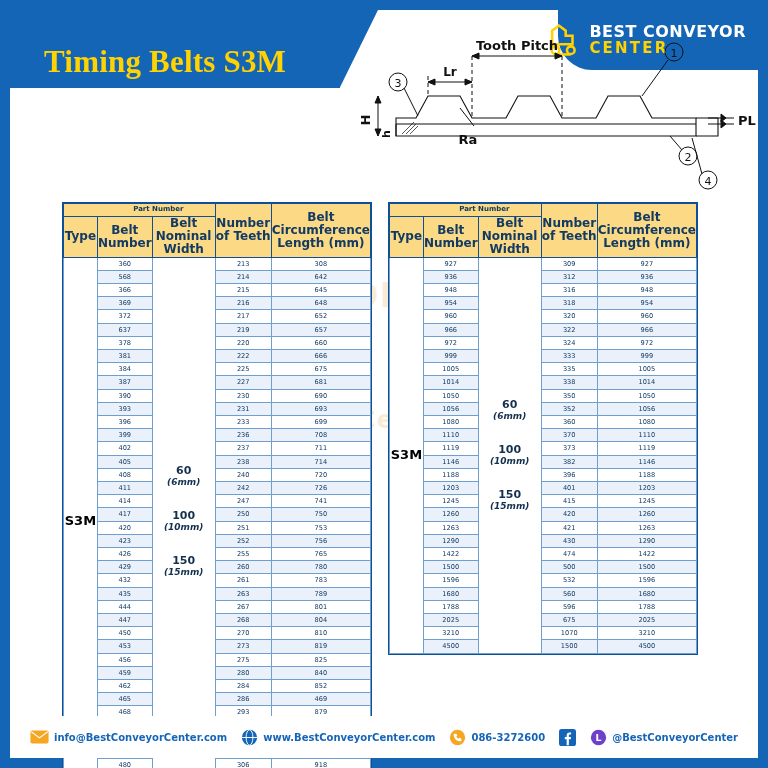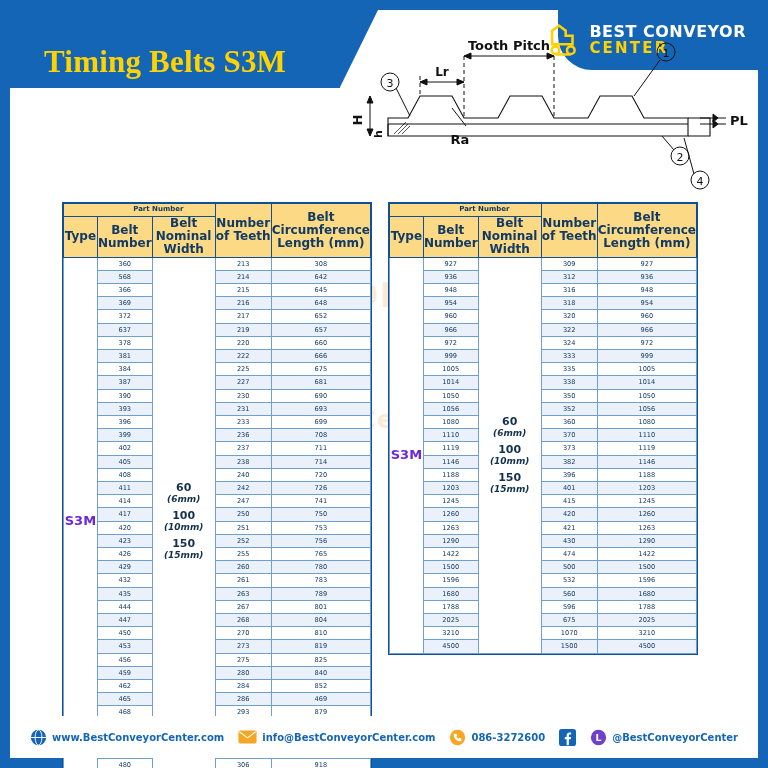--- a/index.html
+++ b/index.html
@@ -60,21 +60,21 @@
   .brand-l1 {
     color:#ffffff; font-size:16px; font-weight:bold; letter-spacing:.5px;
     font-family:"DejaVu Sans", sans-serif;
   }
   .brand-l2 {
     color:#ffd200; font-size:15px; font-weight:bold; letter-spacing:2.2px;
     font-family:"DejaVu Sans", sans-serif;
   }
 
   
-  .diagram { position:absolute; left:348px; top:26px; width:400px; height:170px; }
+  .diagram { position:absolute; left:356px; top:26px; width:400px; height:170px; }
 
   
   .watermark {
     position:absolute; left:60px; top:255px; width:640px; height:230px;
     pointer-events:none;
     color:#f3c88b;
     opacity:.35;
     font-family:"DejaVu Sans", sans-serif;
   }
   .wm-txt1 { position:absolute; left:150px; top:20px; font-size:34px; font-weight:bold; letter-spacing:1px; }
@@ -104,33 +104,33 @@
   }
   thead .grp { font-size:7px;padding-left:38px; }
   tbody td {
     font-size:6.6px;
     height:12.2px;
     line-height:12.2px;
     background:#ffffff;
   }
   tbody td.alt { background:#eaf1fa; }
   .col-type {
-    font-size:13px; font-weight:bold; color:#6d28d9; vertical-align:middle;
+    font-size:13px; font-weight:bold; color:#000000; vertical-align:middle;
     background:#ffffff !important;
   }
   .col-width {
     background:#ffffff !important;
     vertical-align:middle;
     font-weight:bold;
     color:#14304f;
     font-size:11px;
     line-height:1.15;
   }
   .w-sm { font-size:9px;font-style:italic; }
-  .w-row { margin:5px 0; }
+  .w-row { margin:22px 0; }
 
   
   .c-type  { width:36px; }
   .c-bn    { width:54px; }
   .c-bnw   { width:72px; }
   .c-teeth { width:58px; }
   .c-circ  { width:90px; }
 
   
   .footer {
@@ -666,34 +666,34 @@
           <td class="c-bn alt">4500</td>
           <td class="c-teeth alt">1500</td>
           <td class="c-circ alt">4500</td>
         </tr>
       </tbody>
   </table>
 </div>
 
 <div class="footer">
   <div class="f-item">
+    <svg class="f-ico-svg" width="19" height="14" viewBox="0 0 22 16">
+      <rect x="0.5" y="0.5" width="21" height="15" rx="2" fill="#f5a623"></rect>
+      <path d="M1.5 2 L11 9 L20.5 2" fill="none" stroke="#fff" stroke-width="1.3"></path>
+    </svg>
+    <span class="txt">info@BestConveyorCenter.com</span>
+  </div>
+
+  <div class="f-item">
     <svg class="f-ico-svg" width="17" height="17" viewBox="0 0 20 20">
       <circle cx="10" cy="10" r="9" fill="#1565b6"></circle>
       <ellipse cx="10" cy="10" rx="4" ry="9" fill="none" stroke="#fff" stroke-width="1.1"></ellipse>
       <line x1="1" y1="10" x2="19" y2="10" stroke="#fff" stroke-width="1.1"></line>
     </svg>
     <span class="txt">www.BestConveyorCenter.com</span>
-  </div>
-
-  <div class="f-item">
-    <svg class="f-ico-svg" width="19" height="14" viewBox="0 0 22 16">
-      <rect x="0.5" y="0.5" width="21" height="15" rx="2" fill="#f5a623"></rect>
-      <path d="M1.5 2 L11 9 L20.5 2" fill="none" stroke="#fff" stroke-width="1.3"></path>
-    </svg>
-    <span class="txt">info@BestConveyorCenter.com</span>
   </div>
 
   <div class="f-item">
     <svg class="f-ico-svg" width="17" height="17" viewBox="0 0 20 20">
       <circle cx="10" cy="10" r="9" fill="#f5a623"></circle>
       <path d="M6.5 5.5 l2.2 0 l1 2.4 l-1.2 1 a7 7 0 0 0 2.6 2.6 l1-1.2 l2.4 1 l0 2.2 a1 1 0 0 1 -1.2 1 C9 14.4 5.6 11 5.5 6.7 a1 1 0 0 1 1 -1.2 z" fill="#fff"></path>
     </svg>
     <span class="txt">086-3272600</span>
   </div>
 

